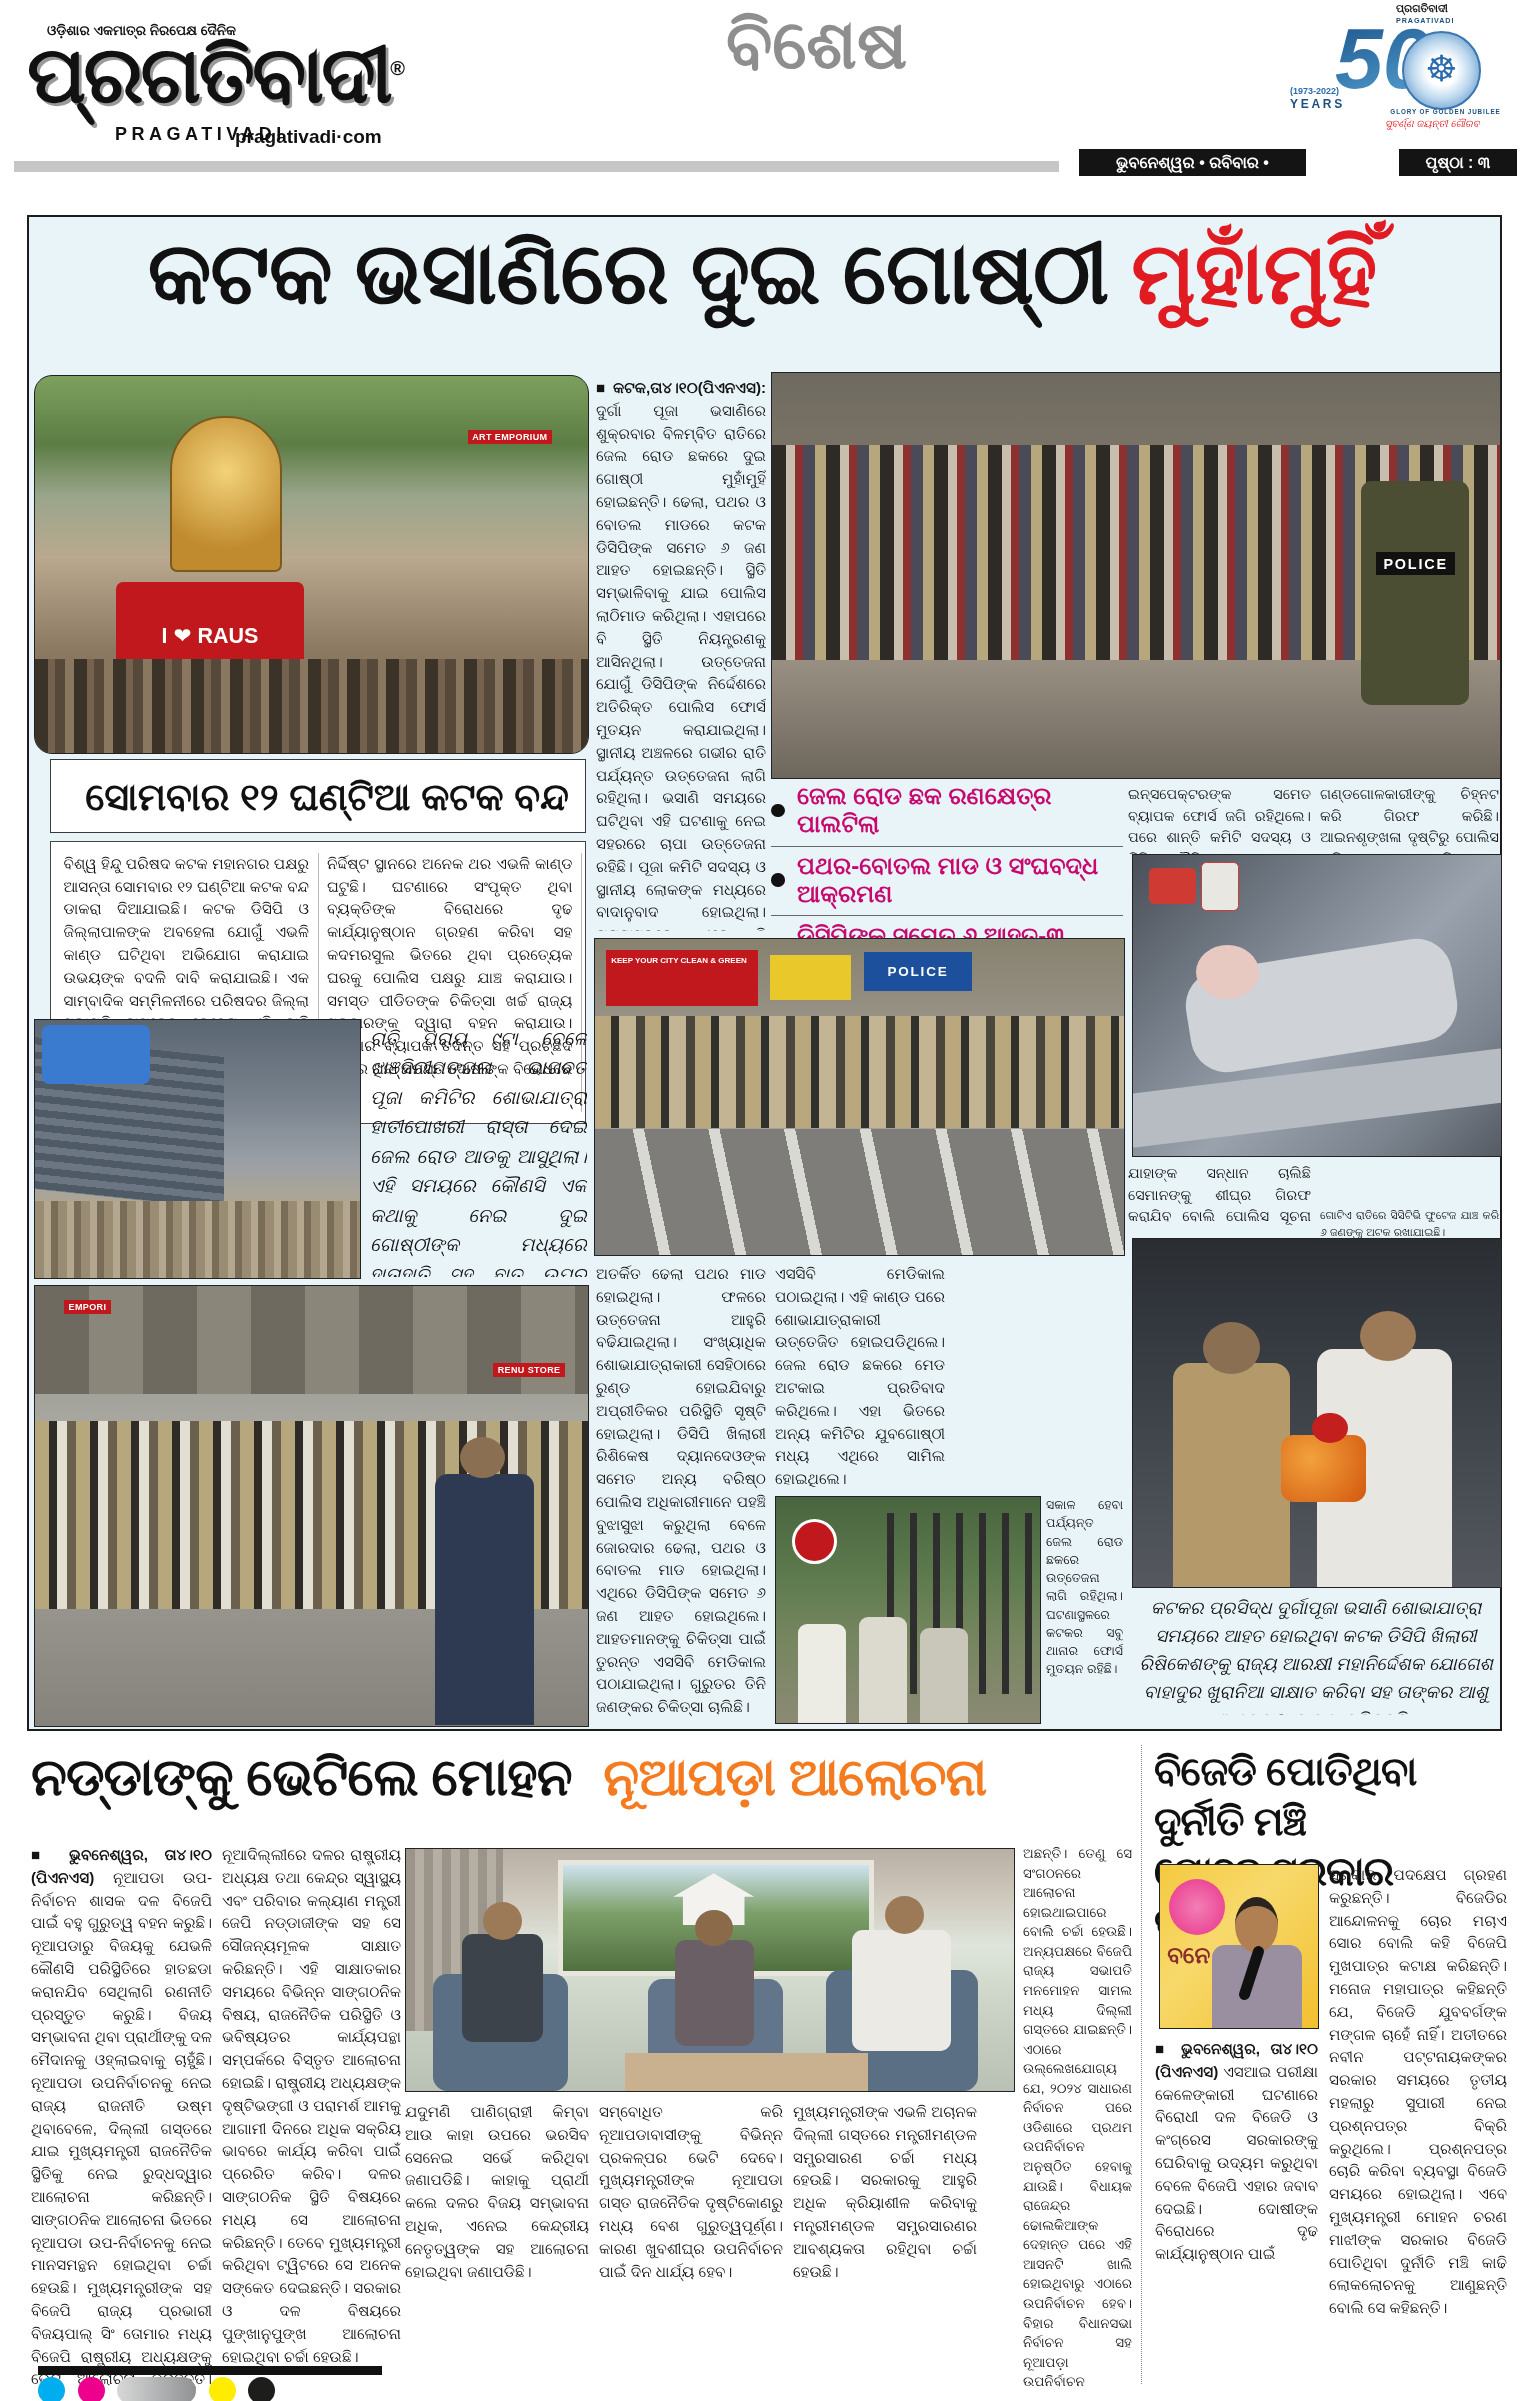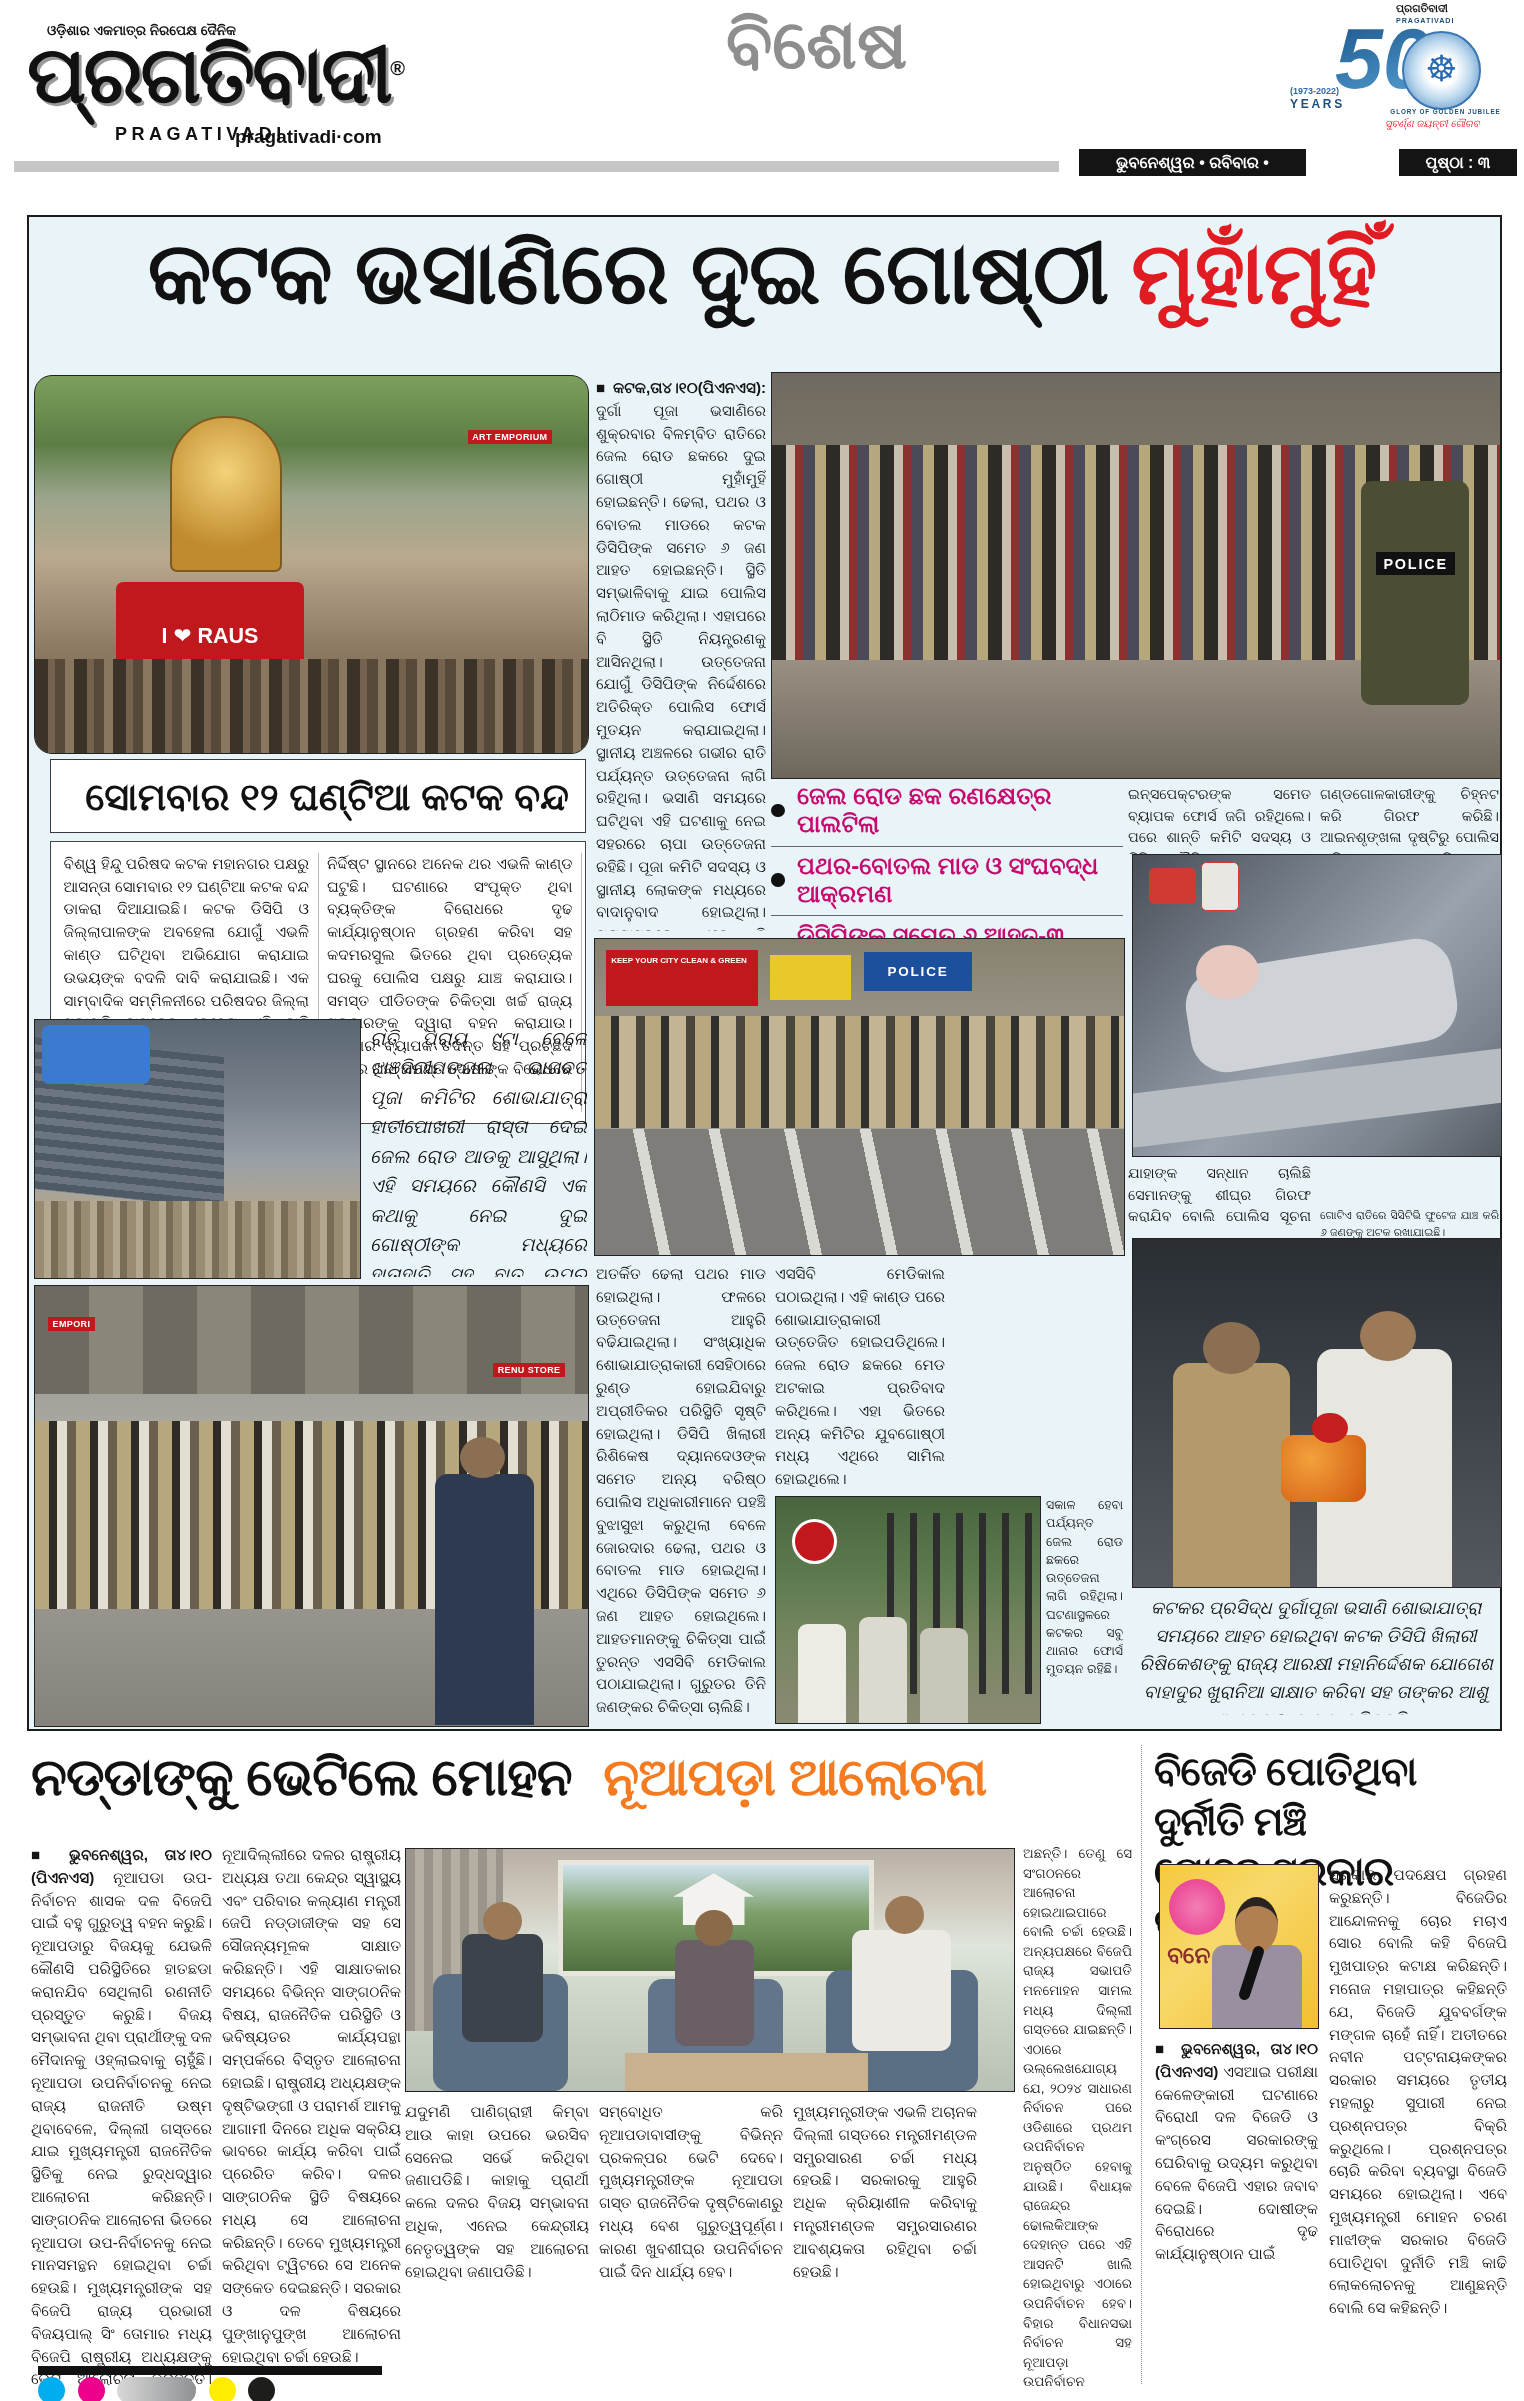--- a/index.html
+++ b/index.html
@@ -140,21 +140,21 @@
   <div class="photo" style="left:34px;top:1019px;width:325px;height:258px;background:linear-gradient(180deg,#5a6672 0%,#77818c 30%,#9aa0a6 55%,#b3a78f 75%,#8d8168 100%);">
     <div class="abs" style="left:0;top:27px;width:58%;height:152px;background:repeating-linear-gradient(180deg,#4e5a66 0 7.2px,#6b7682 7.2px 14.4px);transform:skewY(6deg);"></div>
     <div class="abs" style="left:7.2px;top:5.4px;width:108px;height:59px;background:#3a7bd0;border-radius:7.2px;"></div>
     <div class="abs" style="left:0;bottom:0;width:100%;height:77px;background:repeating-linear-gradient(90deg,#9a8c72 0 9px,#b3a78f 9px 16px,#7a6d57 16px 23px);"></div>
   </div>
 
   <div class="abs italictext" style="left:370px;top:1024px;width:217px;height:253px;overflow:hidden;">ରାତି ପ୍ରାୟ ୯ଟା ବେଳେ ଝାଞ୍ଜିରୀମଙ୍ଗଳା ଭାଗବତ ପୂଜା କମିଟିର ଶୋଭାଯାତ୍ରା ହାତୀପୋଖରୀ ରାସ୍ତା ଦେଇ ଜେଲ ରୋଡ ଆଡକୁ ଆସୁଥିଲା। ଏହି ସମୟରେ କୌଣସି ଏକ କଥାକୁ ନେଇ ଦୁଇ ଗୋଷ୍ଠୀଙ୍କ ମଧ୍ୟରେ ହାତାହାତି ସହ ଛାତ ଉପରୁ ଅତର୍କିତ ଢେଲା ପଥର ମାଡ ହୋଇଥିଲା।</div>
 
   <div class="photo" style="left:34px;top:1285px;width:553px;height:440px;background:linear-gradient(180deg,#8c8c86 0%,#a3a29b 25%,#b5b3aa 45%,#9c9a92 65%,#84827a 100%);">
     <div class="abs" style="left:0;top:0;width:100%;height:108px;background:repeating-linear-gradient(90deg,#6e6a60 0 54px,#8b867a 54px 108px);"></div>
-    <div class="tag" style="left:13px;top:14.4px;margin-top:17px;">EMPORI</div>
+    <div class="tag" style="left:29px;top:14.4px;">EMPORI</div>
     <div class="tag" style="right:23px;top:77px;">RENU STORE</div>
     <div class="abs" style="left:0;top:135px;width:100%;height:188px;background:repeating-linear-gradient(90deg,#b7a77d 0 14.4px,#2f2b26 14.4px 21.5px,#e3ded2 21.5px 32px,#6b5f4e 32px 41px);"></div>
     <div class="abs" style="right:54px;top:188px;width:99px;height:251px;background:#2e3a52;border-radius:12.6px 12.6px 0 0;"></div>
     <div class="abs" style="right:83px;top:151px;width:45px;height:41px;background:#8a6f52;border-radius:50%;"></div>
   </div>
 
   <div class="abs blhead" style="left:31px;top:1747px;">
     <span>ନଡ୍ଡାଙ୍କୁ ଭେଟିଲେ ମୋହନ</span>
     <span style="color:#f47b20;margin-left:18px;">ନୂଆପଡ଼ା ଆଲୋଚନା</span>
   </div>

